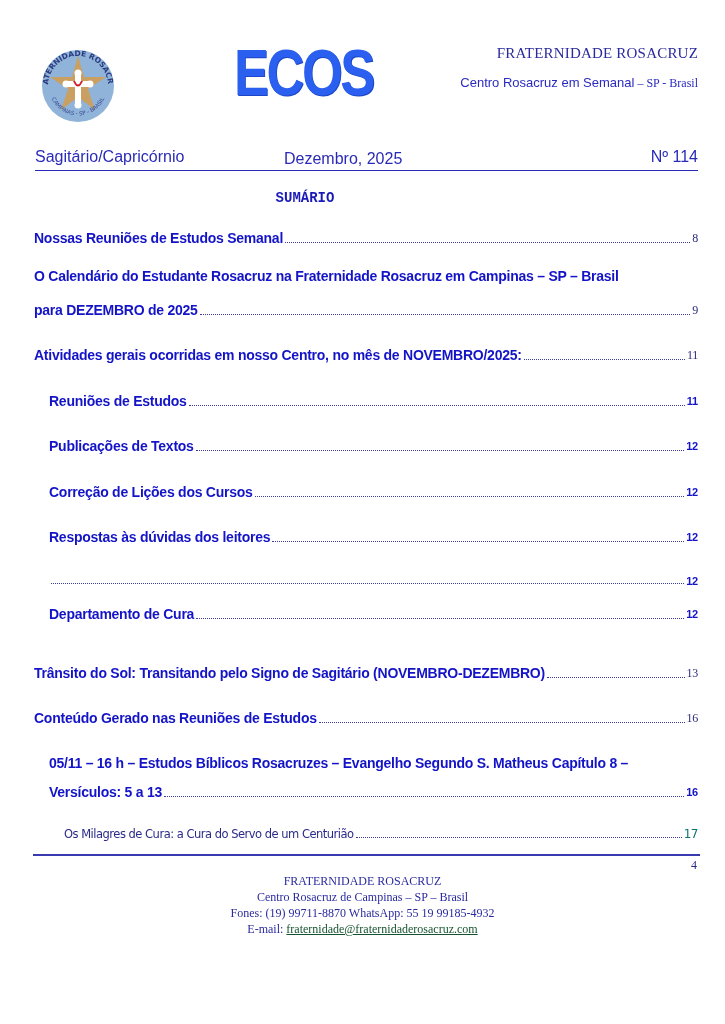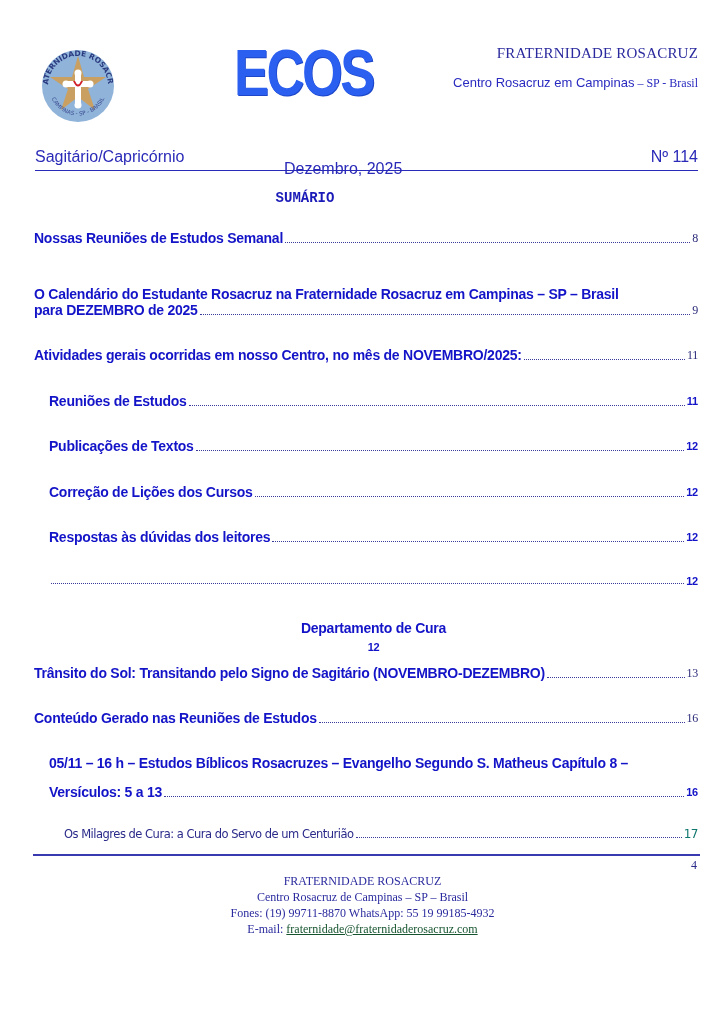--- a/index.html
+++ b/index.html
@@ -13,21 +13,21 @@
   .ecos { left: 234px; top: 38px; font-family: "Liberation Sans", sans-serif; font-weight: bold; font-size: 64px; color: #2a5ff0; letter-spacing: -3px; transform: scaleX(0.82); transform-origin: left top; line-height: 70px; text-shadow: 1px 1px 0 #1d46c8; }
 
   
   .org-name { right: 27px; top: 45px; font-family: "Liberation Serif", serif; font-size: 15px; color: #2a2a9e; letter-spacing: 0.2px; }
   .org-sub { right: 27px; top: 75px; font-size: 13px; color: #2a2ac0; white-space: nowrap; }
   .org-sub .serif { font-family: Liberation Serif, serif; font-size: 12px; }
 
   
   .edition { left: 35px; top: 148px; width: 663px; height: 22px; border-bottom: 1.5px solid #2a2ab8; color: #2a2ab8; font-size: 16px; }
   .edition .season { position: absolute; left: 0; top: 0; }
-  .edition .date { position: absolute; left: 249px; top: 12px; }
+  .edition .date { position: absolute; left: 249px; top: 2px; }
   .edition .issue { position: absolute; right: 0; top: 0; }
 
   .summary-title { left: 0; width: 610px; text-align: center; top: 190px; font-family: Liberation Mono, monospace; font-weight: bold; font-size: 14px; color: #1a1ab8; }
 
   
   .toc-row { position: absolute; display: flex; align-items: center; color: #1313c8; font-weight: bold; font-size: 14px; letter-spacing: -0.25px; white-space: nowrap; }
   .toc-row .label { flex: 0 0 auto; }
   .toc-row .dots { flex: 1 1 auto; overflow: hidden; border-bottom: 1.2px dotted #3a3a9a; margin: 0 2px 3px 2px; height: 1px; align-self: flex-end; }
   .toc-row .page { flex: 0 0 auto; font-family: "Liberation Serif", serif; font-weight: normal; font-size: 12px; color: #2a2a7a; }
   .toc-row.sub .page { font-family: "Liberation Sans", sans-serif; font-weight: bold; font-size: 11px; color: #1313c8; }
@@ -65,37 +65,37 @@
     </text>
     <text font-family="DejaVu Sans, sans-serif" font-size="5.5" fill="#3a4a90">
       <textPath href="#arcBot" startOffset="50%" text-anchor="middle">CAMPINAS - SP - BRASIL</textPath>
     </text>
   </svg>
 </div>
 
 <div class="abs ecos">ECOS</div>
 
 <div class="abs org-name">FRATERNIDADE ROSACRUZ</div>
-<div class="abs org-sub"><span>Centro Rosacruz em Campinas</span><span class="serif"> – SP - Brasil</span></div>
+<div class="abs org-sub"><span>Centro Rosacruz em Semanal</span><span class="serif"> – SP - Brasil</span></div>
 
 <div class="abs edition">
   <span class="season">Sagitário/Capricórnio</span>
   <span class="date">Dezembro, 2025</span>
   <span class="issue">Nº 114</span>
 </div>
 
 <div class="abs summary-title">SUMÁRIO</div>
 
 <div class="toc-row" style="left:34px; width:664px; top:230px;">
   <span class="label">Nossas Reuniões de Estudos Semanal</span>
   <span class="dots"></span>
   <span class="page">8</span>
 </div>
 
-<div class="toc-line1" style="left:34px; top:286px;">O Calendário do Estudante Rosacruz na Fraternidade Rosacruz em Campinas – SP – Brasil</div>
+<div class="toc-line1" style="left:34px; top:268px;">O Calendário do Estudante Rosacruz na Fraternidade Rosacruz em Campinas – SP – Brasil</div>
 <div class="toc-row" style="left:34px; width:664px; top:302px;">
   <span class="label">para DEZEMBRO de 2025</span>
   <span class="dots"></span>
   <span class="page">9</span>
 </div>
 
 <div class="toc-row" style="left:34px; width:664px; top:347px;">
   <span class="label">Atividades gerais ocorridas em nosso Centro, no mês de NOVEMBRO/2025:</span>
   <span class="dots"></span>
   <span class="page">11</span>
@@ -123,21 +123,21 @@
   <span class="label">Respostas às dúvidas dos leitores</span>
   <span class="dots"></span>
   <span class="page">12</span>
 </div>
 
 <div class="toc-row sub" style="left:49px; width:649px; top:575px;">
   <span class="dots"></span>
   <span class="page">12</span>
 </div>
 
-<div class="toc-row sub" style="left:49px; width:649px; top:620px;flex-direction:column;">
+<div class="toc-row sub" style="left:49px; width:649px; top:606px;">
   <span class="label">Departamento de Cura</span>
   <span class="dots"></span>
   <span class="page">12</span>
 </div>
 
 <div class="toc-row" style="left:34px; width:664px; top:665px;">
   <span class="label">Trânsito do Sol: Transitando pelo Signo de Sagitário (NOVEMBRO-DEZEMBRO)</span>
   <span class="dots"></span>
   <span class="page">13</span>
 </div>

